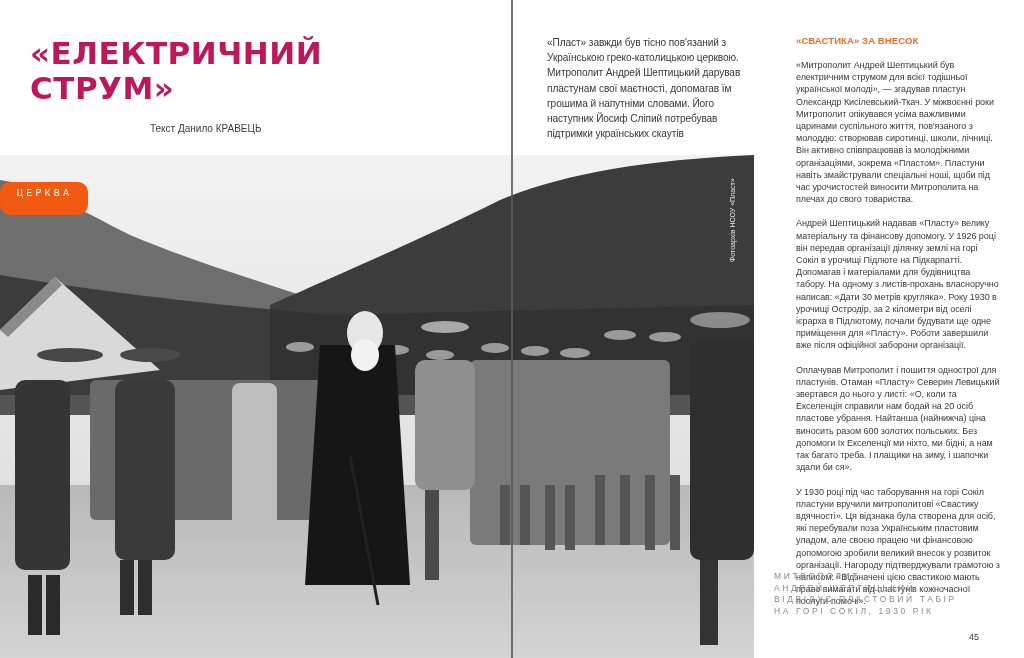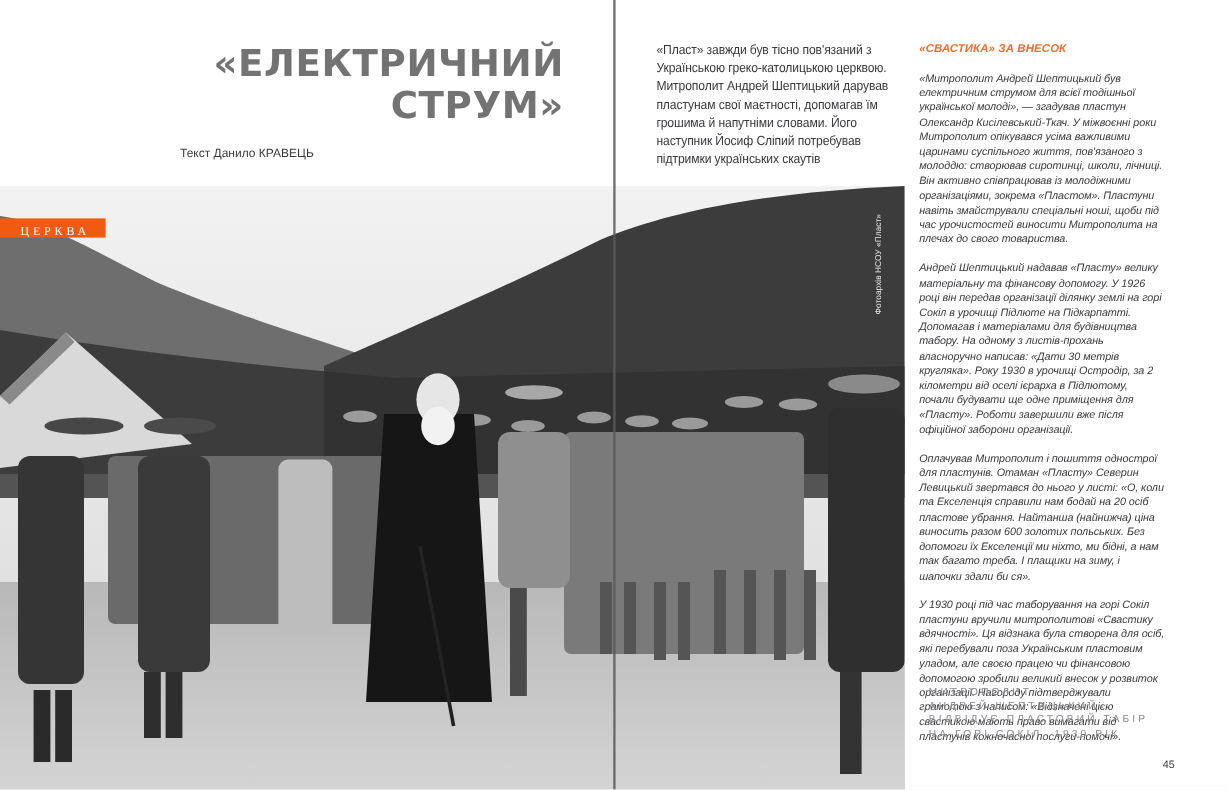--- a/index.html
+++ b/index.html
@@ -4,23 +4,23 @@
   <style>
     * { box-sizing: border-box; margin: 0; padding: 0; }
     html, body { width: 1024px; height: 658px; overflow: hidden; background: #ffffff; }
     body { position: relative; font-family: "DejaVu Sans", sans-serif; color: #3d3b40; }
 
     .spread { position: absolute; inset: 0; width: 1024px; height: 658px; background: #fff; }
 
     
     .headline {
       position: absolute; left: 30px; top: 36px; width: 440px;
-      text-align: right; font-family: "DejaVu Sans", sans-serif;
+      text-align: left; font-family: "DejaVu Sans", sans-serif;
       font-weight: bold; font-size: 31px; line-height: 35px;
-      letter-spacing: 0.5px; color: #737373;
+      letter-spacing: 0.5px; color: #be185d;
     }
     .byline {
       position: absolute; left: 150px; top: 123px; width: 200px;
       text-align: left; font-family: "Liberation Sans", sans-serif;
       font-size: 10px; color: #3d3b40;
     }
 
     
     .lead {
       position: absolute; left: 547px; top: 35px; width: 205px;
@@ -37,37 +37,36 @@
     .photo svg { display: block; }
     .photo-credit {
       position: absolute; left: 729px; top: 262px;
       transform: rotate(-90deg); transform-origin: left top;
       font-family: "Liberation Sans", sans-serif; font-size: 7px; color: #e8e8e8;
       white-space: nowrap;
     }
 
     
     .section-label {
-      position: absolute; left: 0; top: 182px; width: 88px; height: 16px;
+      position: absolute; left: 0; top: 182px; width: 88px; height: 33px;
       background: #f25a12; color: #fff;
-      font-family: Liberation Serif, serif; font-size: 10px;
-      letter-spacing: 3.2px; line-height: 23px; padding-left: 17px;
+      font-family: Liberation Mono, monospace; font-size: 10px;
+      letter-spacing: 3.2px; line-height: 23px; padding-left: 17px; border-radius: 10px;
     }
 
     
     .spine {
       position: absolute; left: 511px; top: 0; width: 2px; height: 658px;
       background: #5b5b5b; opacity: 0.85;
     }
 
     
     .sidebar {
-      position: absolute; left: 766px; top: 35px; width: 205px;
+      position: absolute; left: 796px; top: 35px; width: 205px;
       font-family: "Liberation Sans", sans-serif;
-      font-style: italic;
     }
     .sidebar-title {
       color: #f26b2a; font-size: 9.5px; font-weight: bold; letter-spacing: 0.1px;
       margin-bottom: 12px; line-height: 12px;
     }
     .sidebar p {
       font-size: 9px; line-height: 12.2px; color: #3a383c;
       margin-bottom: 12px; letter-spacing: -0.05px;
     }
 

